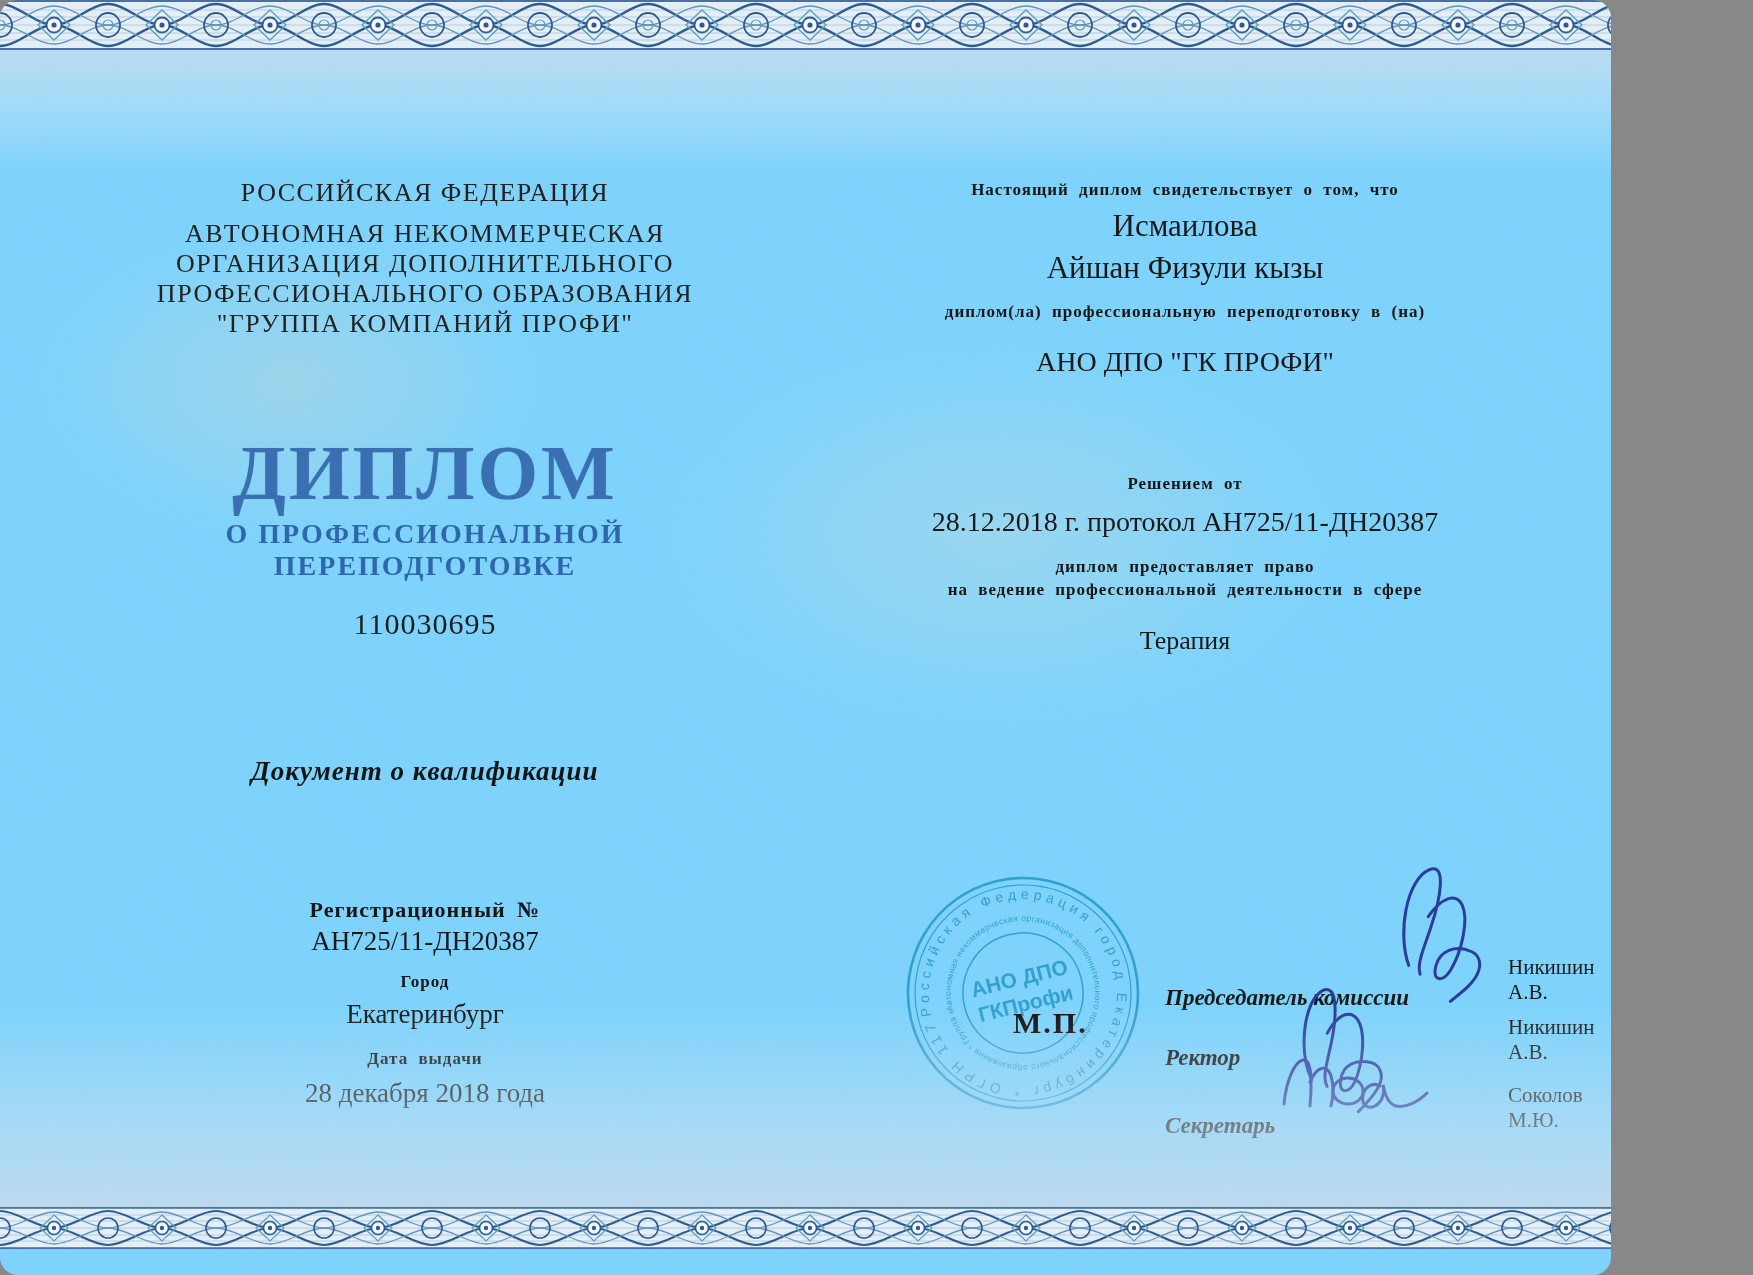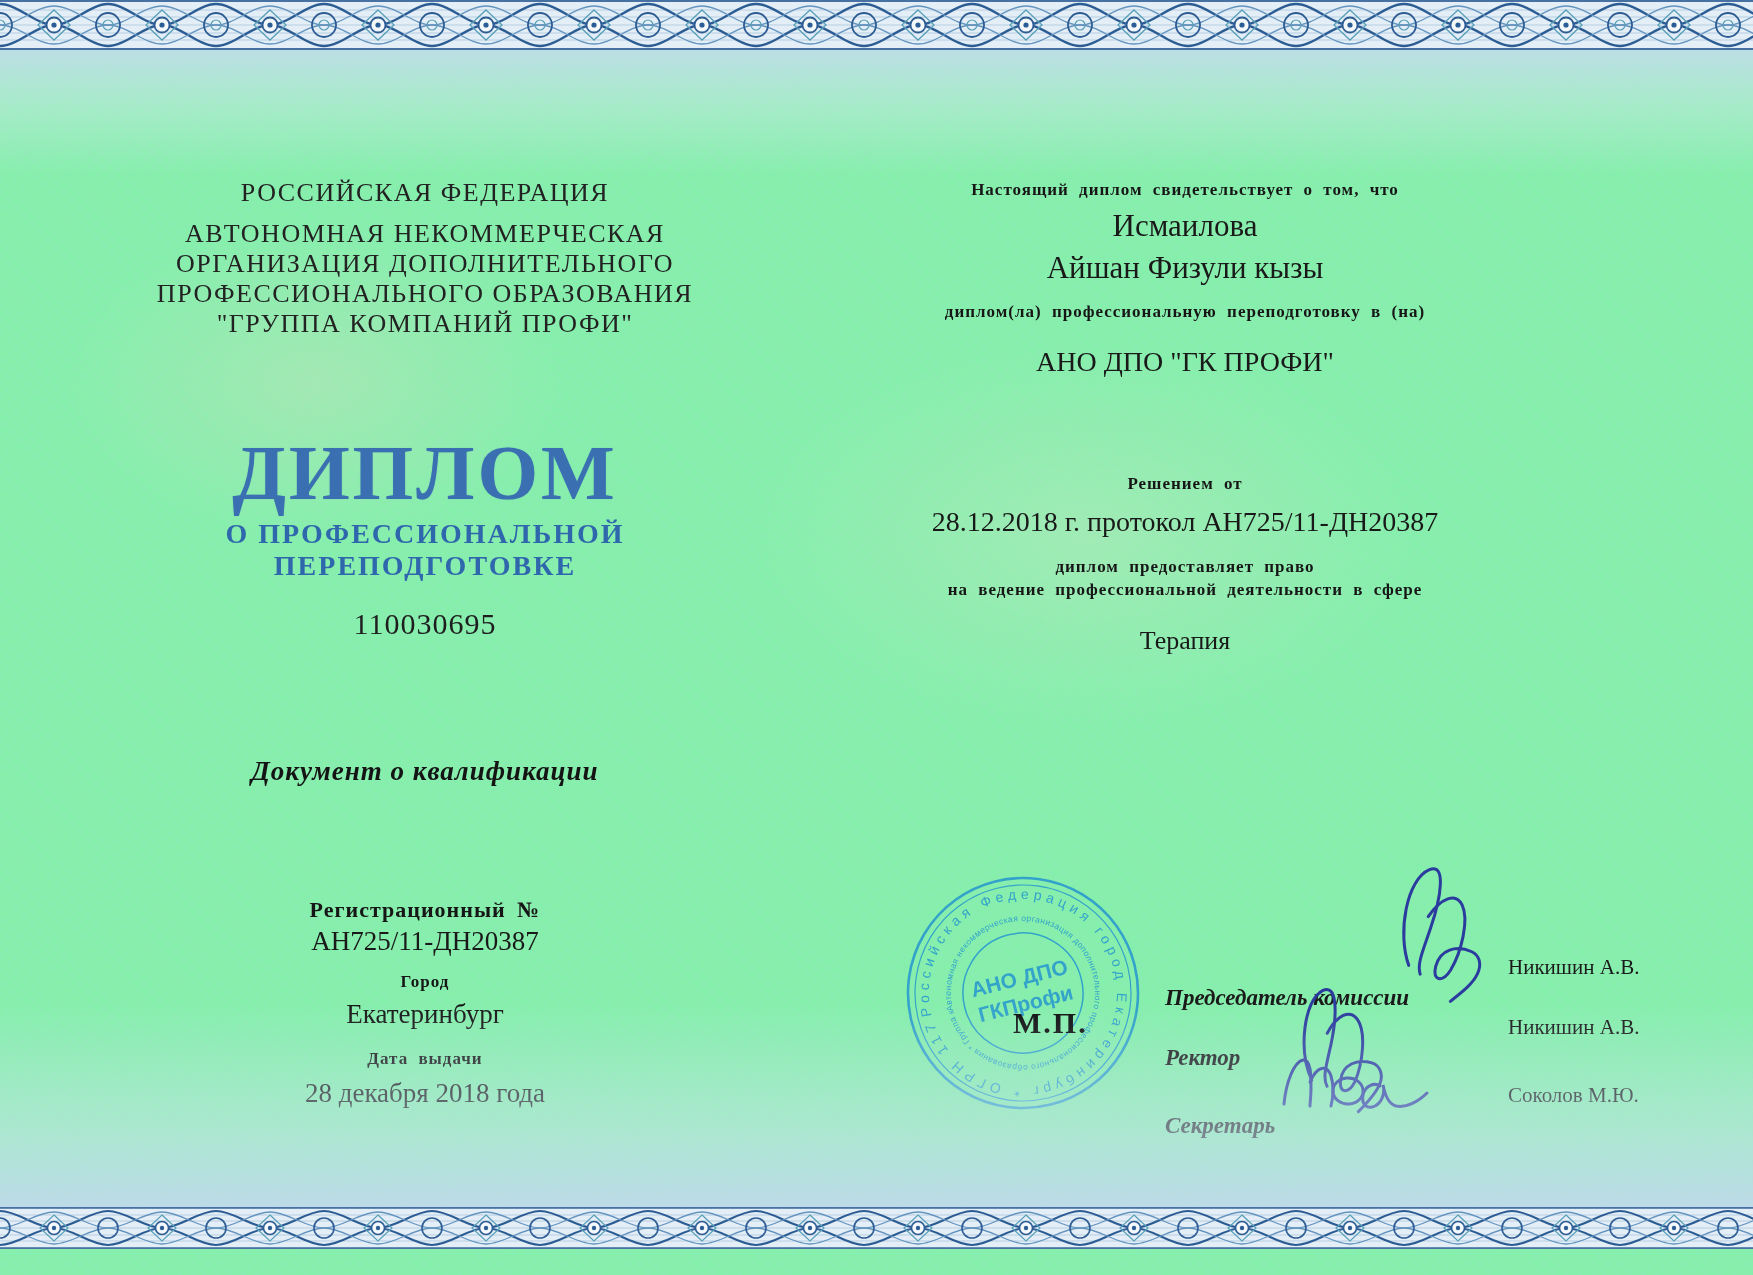--- a/index.html
+++ b/index.html
@@ -1,22 +1,23 @@
 <!DOCTYPE html>
 <html><head>
 <meta charset="utf-8">
 <style>
   html,body{margin:0;padding:0;background:#888;}
   .page{
     position:relative;
-    width:1753px;height:1275px;
-    background:#86efac;
+    width:1611px;height:1275px;
+    background:#7dd3fc;
     overflow:hidden;
     font-family:"Liberation Serif","DejaVu Serif",serif;
     color:#1e1e1e;
+    border-radius:18px;
   }
   .page::before{
     content:"";position:absolute;inset:0;pointer-events:none;
     background-image:
       radial-gradient(ellipse 420px 260px at 18% 30%, rgba(228,219,198,.30), transparent 60%),
       radial-gradient(ellipse 560px 320px at 62% 42%, rgba(233,226,207,.26), transparent 60%),
       repeating-linear-gradient(45deg, rgba(172,199,223,.045) 0 3px, transparent 3px 9px),
       repeating-linear-gradient(-45deg, rgba(172,199,223,.035) 0 3px, transparent 3px 11px);
   }
   .band{position:absolute;left:0;width:1753px;line-height:0;}

